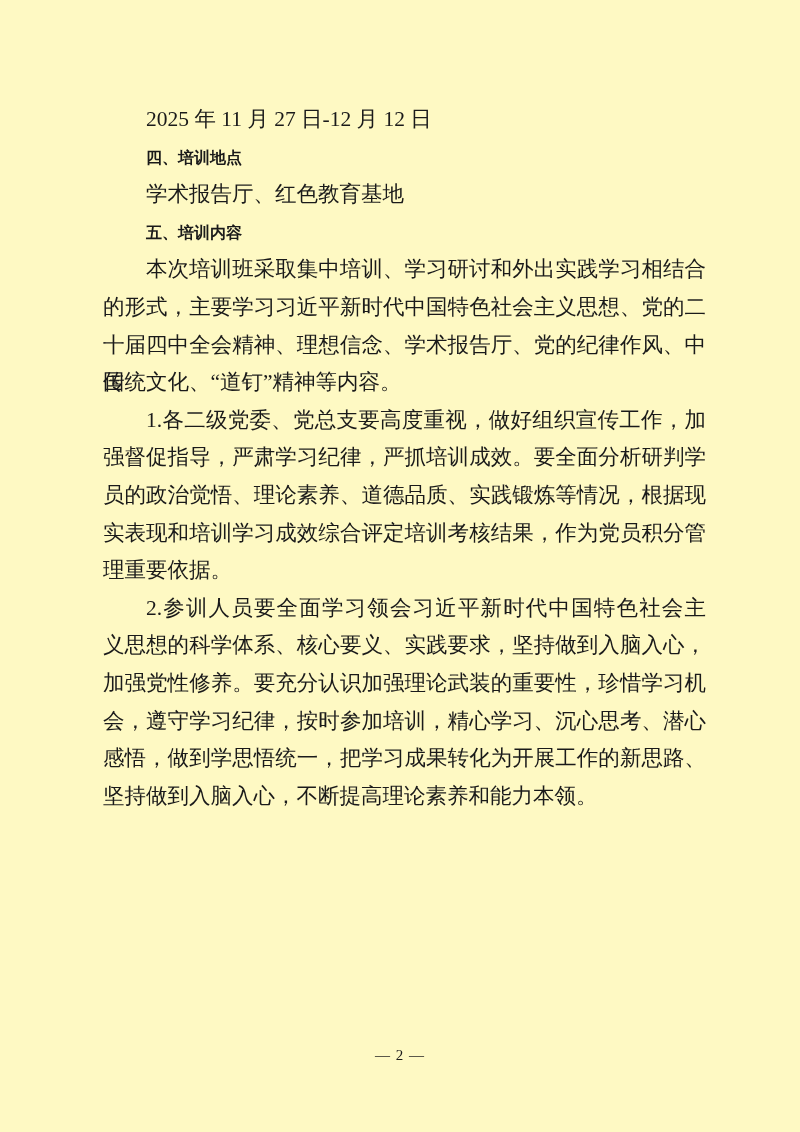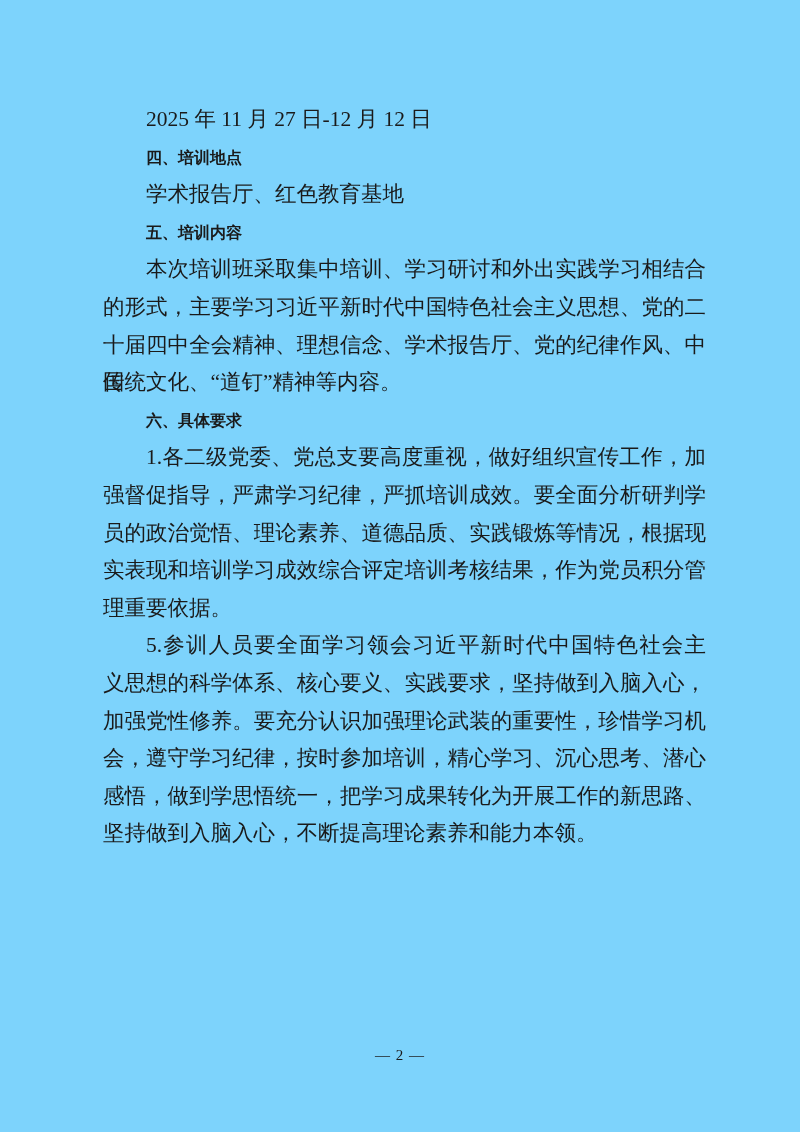--- a/index.html
+++ b/index.html
@@ -4,21 +4,21 @@
 <style>
   html, body {
     margin: 0;
     padding: 0;
     background: #ffffff;
   }
   .page {
     position: relative;
     width: 800px;
     height: 1132px;
-    background: #7dd3fc;
+    background: #fef9c3;
     overflow: hidden;
     font-family: "Liberation Serif", "DejaVu Serif", serif;
     color: #1a1a1a;
   }
   .doc {
     position: absolute;
     left: 103px;
     top: 101px;
     width: 603px;
   }
@@ -61,27 +61,26 @@
 
   <div class="doc">
     <div class="line indent">2025 年 11 月 27 日-12 月 12 日</div>
     <div class="line indent heading">四、培训地点</div>
     <div class="line indent">学术报告厅、红色教育基地</div>
     <div class="line indent heading">五、培训内容</div>
     <div class="line indent fill">本次培训班采取集中培训、学习研讨和外出实践学习相结合</div>
     <div class="line fill">的形式，主要学习习近平新时代中国特色社会主义思想、党的二</div>
     <div class="line fill">十届四中全会精神、理想信念、学术报告厅、党的纪律作风、中国</div>
     <div class="line">传统文化、“道钉”精神等内容。</div>
-    <div class="line indent heading">六、具体要求</div>
     <div class="line indent fill">1.各二级党委、党总支要高度重视，做好组织宣传工作，加</div>
     <div class="line fill">强督促指导，严肃学习纪律，严抓培训成效。要全面分析研判学</div>
     <div class="line fill">员的政治觉悟、理论素养、道德品质、实践锻炼等情况，根据现</div>
     <div class="line fill">实表现和培训学习成效综合评定培训考核结果，作为党员积分管</div>
     <div class="line">理重要依据。</div>
-    <div class="line indent fill">5.参训人员要全面学习领会习近平新时代中国特色社会主</div>
+    <div class="line indent fill">2.参训人员要全面学习领会习近平新时代中国特色社会主</div>
     <div class="line fill">义思想的科学体系、核心要义、实践要求，坚持做到入脑入心，</div>
     <div class="line fill">加强党性修养。要充分认识加强理论武装的重要性，珍惜学习机</div>
     <div class="line fill">会，遵守学习纪律，按时参加培训，精心学习、沉心思考、潜心</div>
     <div class="line fill">感悟，做到学思悟统一，把学习成果转化为开展工作的新思路、</div>
     <div class="line">坚持做到入脑入心，不断提高理论素养和能力本领。</div>
   </div>
 
   <div class="footer">— 2 —</div>
 
 </div>

